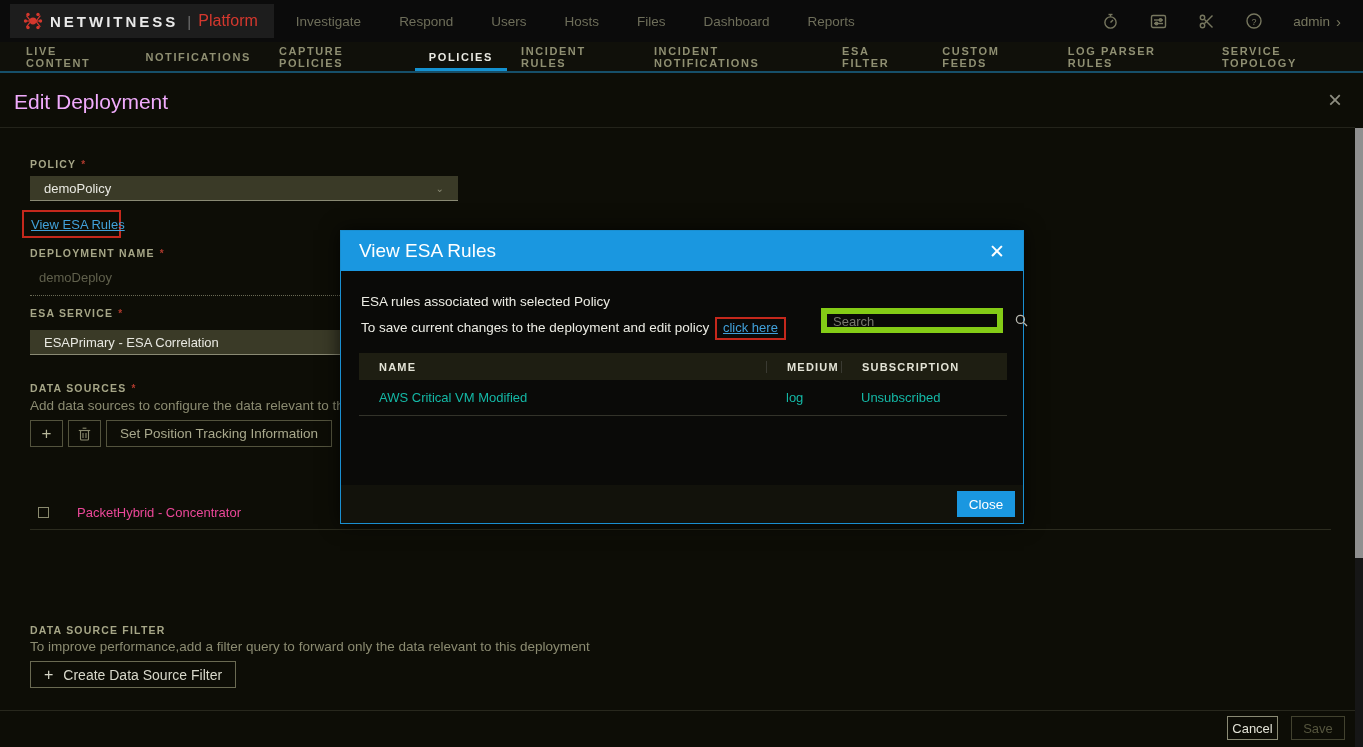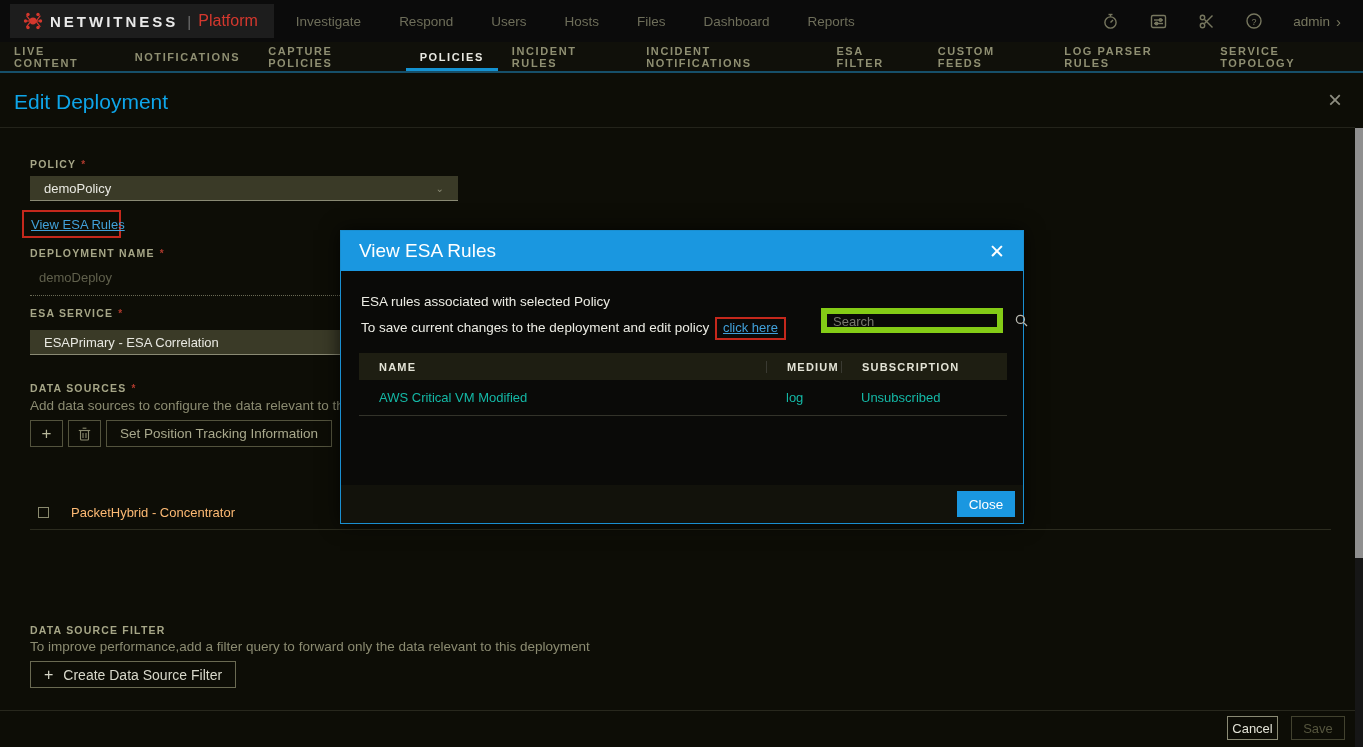--- a/index.html
+++ b/index.html
@@ -15,45 +15,45 @@
   .brand-product{ color:#d4382e; font-size:16px; }
   .main-nav{ display:flex; align-items:center; margin-left:22px; gap:38px; }
   .main-nav span{ color:#6e6e5a; font-size:13.5px; cursor:pointer; }
   .topbar-right{ margin-left:auto; display:flex; align-items:center; gap:30px; margin-right:22px; }
   .tb-icon{ width:18px; height:18px; display:inline-flex; align-items:center; justify-content:center; color:#6e6e5a; cursor:pointer; }
   .tb-icon svg{ stroke:#77775f; fill:none; stroke-width:1.4; }
   .admin{ color:#77775f; font-size:13.5px; cursor:pointer; display:flex; align-items:center; gap:6px; }
   .admin .chev{ font-size:15px; color:#77775f; }
 
   
-  .subnav{ position:absolute; left:0; top:42px; width:100%; height:31px; background:#10100a; display:flex; align-items:center; border-bottom:2px solid #164f69; }
+  .subnav{ position:absolute; left:0; top:42px; width:100%; height:31px; background:#10100a; display:flex; align-items:center; padding-left:12px; border-bottom:2px solid #164f69; }
   .subnav .sn-item{ color:#8f8f72; font-size:11px; font-weight:bold; letter-spacing:1.6px; padding:0 14px; height:29px; display:flex; align-items:center; cursor:pointer; }
   .subnav .sn-item.active{ color:#e9e9e2; border-bottom:3px solid #1492d1; padding-top:3px; }
 
   
-  .page-title{ position:absolute; left:14px; top:90px; font-size:21px; font-weight:400; color:#0ea5e9; }
+  .page-title{ position:absolute; left:14px; top:90px; font-size:21px; font-weight:400; color:#f0abfc; }
   .page-close{ position:absolute; left:1328px; top:88px; font-size:24px; color:#8d8d80; font-weight:300; cursor:pointer; line-height:1; }
   .title-divider{ position:absolute; left:0; top:127px; width:1355px; height:1px; background:#23231a; }
 
   .flabel{ position:absolute; font-size:10.5px; font-weight:bold; letter-spacing:1.2px; color:#a6a687; }
   .req{ color:#b03a2e; margin-left:5px; font-size:10px; }
   .dropdown{ position:absolute; left:30px; width:428px; height:25px; background:#3a3a27; border-bottom:1px solid #8a8a74; display:flex; align-items:center; padding:0 14px; cursor:pointer; }
   .dropdown .dd-val{ color:#e9e9e2; font-size:13px; }
   .dropdown .dd-chev{ margin-left:auto; color:#8a8a74; font-size:10px; }
   .ghost-field{ position:absolute; left:30px; width:978px; height:26px; border-bottom:1px dotted #6a6a55; color:#60604c; font-size:13px; padding-left:9px; }
   .hint{ position:absolute; left:30px; color:#8b8b71; font-size:13.5px; }
 
   .btn-sq{ position:absolute; width:33px; height:27px; border:1px solid #53533d; background:transparent; display:flex; align-items:center; justify-content:center; color:#b8b89a; cursor:pointer; }
   .btn-outline{ position:absolute; height:27px; border:1px solid #53533d; background:transparent; color:#a9a98d; font-size:13.5px; display:flex; align-items:center; padding:0 13px; cursor:pointer; }
 
   .ds-table-head{ position:absolute; left:30px; top:469px; width:1301px; height:27px; background:#1c1c11; border-top:1px solid #3a3a2a; border-bottom:1px solid #3a3a2a; display:flex; align-items:center; }
   .ds-table-row{ position:absolute; left:30px; top:496px; width:1301px; height:34px; border-bottom:1px solid #2c2c1f; display:flex; align-items:center; }
   .cbx{ width:11px; height:11px; border:1px solid #8a8a6e; margin-left:8px; background:transparent; cursor:pointer; }
   .ds-head-label{ color:#dcdccc; font-size:11px; font-weight:bold; letter-spacing:1.4px; margin-left:22px; }
-  .ds-row-label{ color:#fdba74; font-size:13px; margin-left:22px; }
+  .ds-row-label{ color:#ec4899; font-size:13px; margin-left:28px; }
 
   .footer-divider{ position:absolute; left:0; top:710px; width:1355px; height:1px; background:#28281d; }
   .btn-cancel{ position:absolute; left:1227px; top:716px; width:51px; height:24px; border:1px solid #8a8a74; background:transparent; color:#e2e2d6; font-size:13px; cursor:pointer; }
   .btn-save{ position:absolute; left:1291px; top:716px; width:54px; height:24px; border:1px solid #42422f; background:transparent; color:#55553e; font-size:13px; cursor:default; }
 
   
   .scrollbar{ position:absolute; left:1355px; top:128px; width:8px; height:619px; background:#161616; }
   .scroll-thumb{ position:absolute; left:0; top:0; width:8px; height:430px; background:#8f8f8f; cursor:pointer; }
 
   

